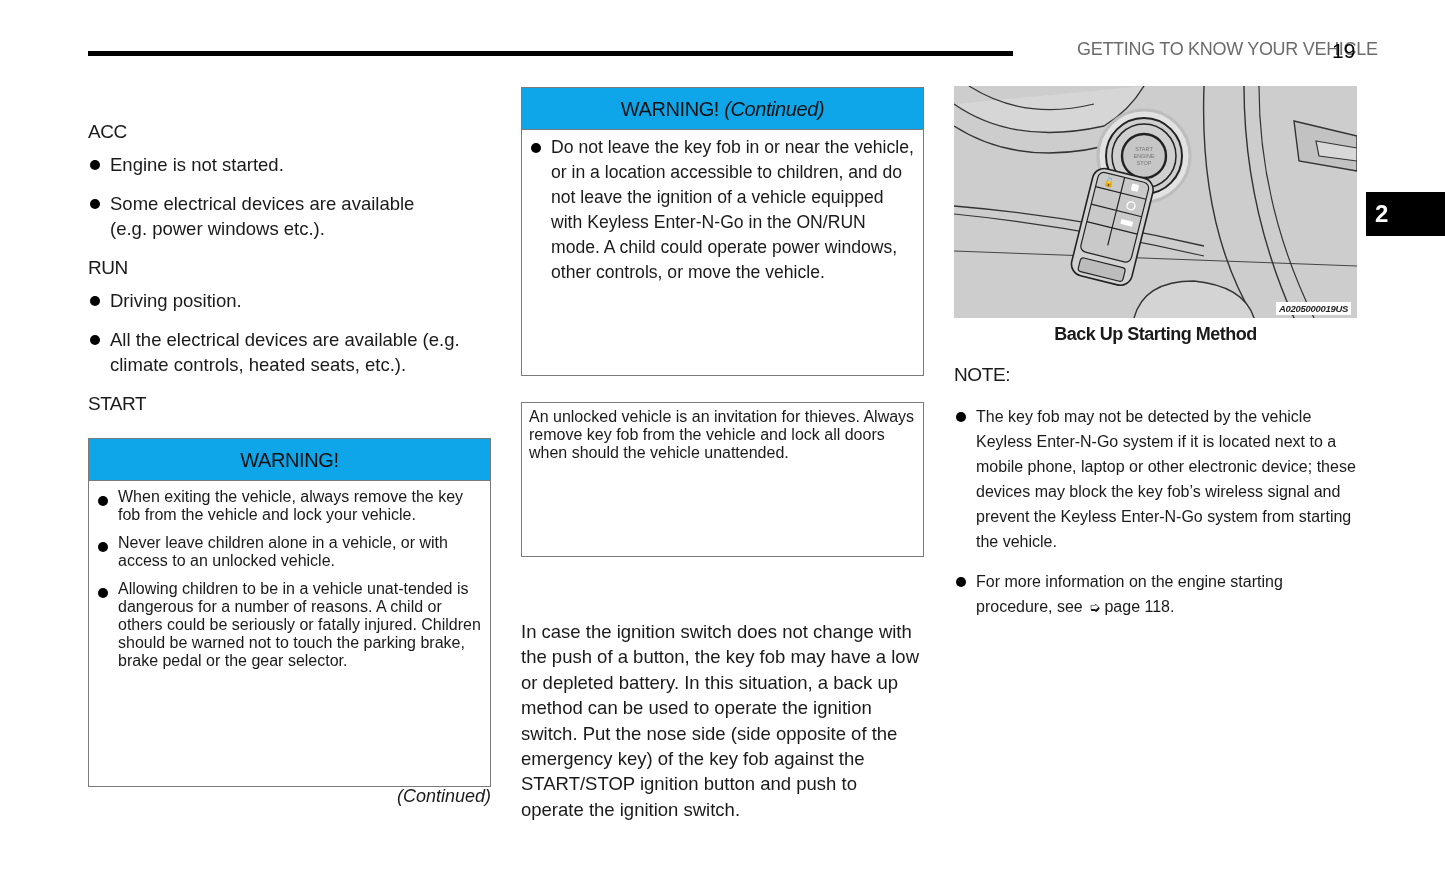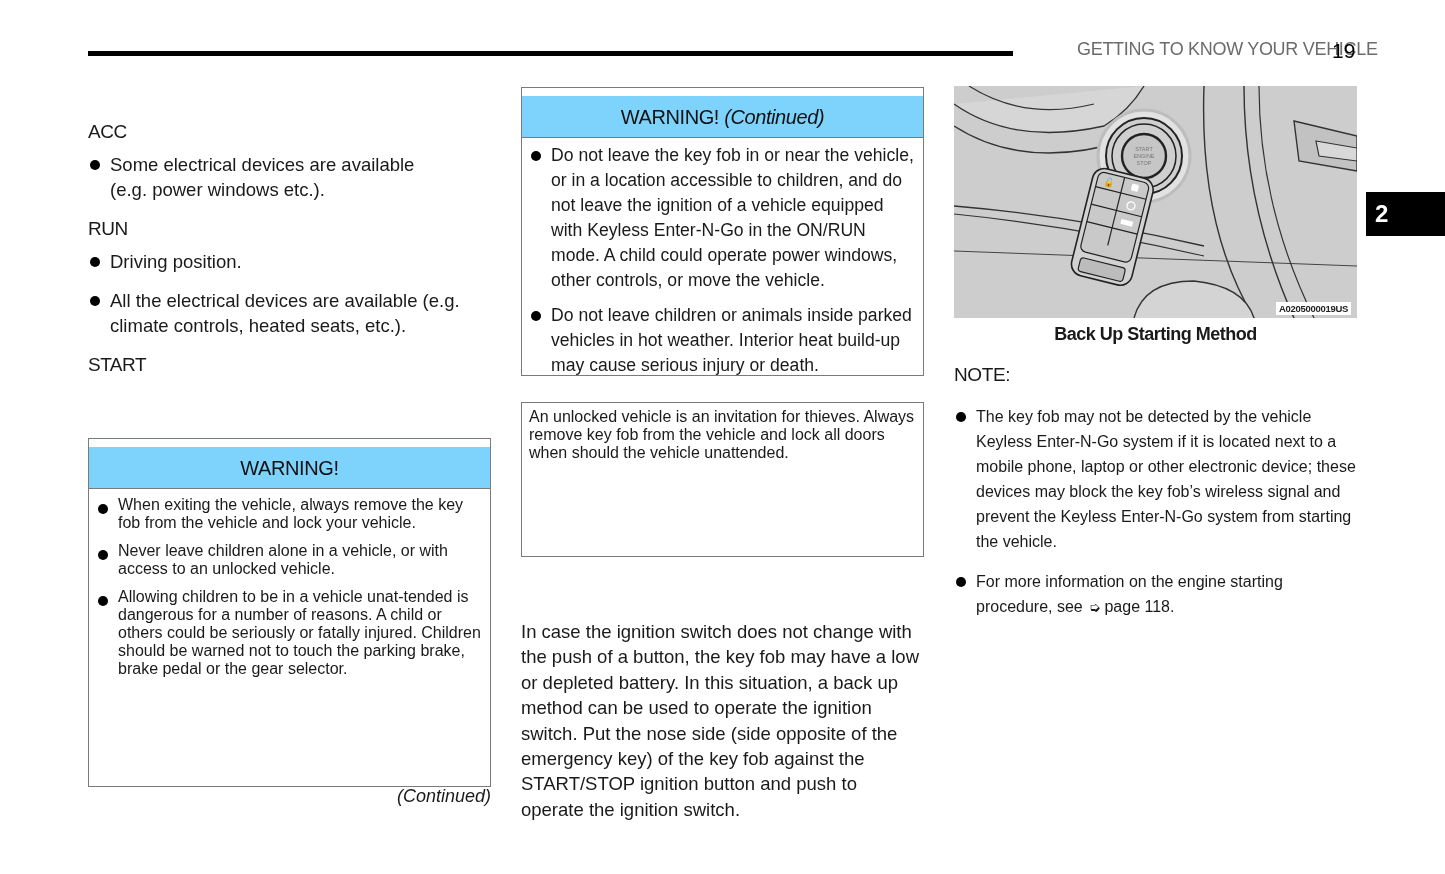--- a/index.html
+++ b/index.html
@@ -32,21 +32,21 @@
   ul.bullets li::before {
     content: ""; position: absolute; left: 2px; top: 8px; width: 10px; height: 10px;
     border-radius: 50%; background: #000;
   }
 
   .box { border: 1.5px solid #7a7a7a; box-sizing: border-box; background: #fff; }
   .box-head {
     text-align: center; font-size: 20px; height: 41px; line-height: 43px;
     border-bottom: 1.5px solid #7a7a7a; letter-spacing: -0.4px; color: #111;
   }
-  .box-head.gray { background: #7dd3fc; margin-top: 8px; }
+  .box-head.gray { background: #0ea5e9; }
   .box-head .cont { font-style: italic; }
   .box-body { padding: 7px 8px 6px 7px; }
   .box ul.bullets li { margin-bottom: 10px; }
   .box ul.bullets li:last-child { margin-bottom: 0; }
 
   .warn1 { position: absolute; left: 88px; top: 438px; width: 403px; height: 349px; }
   .warn1 .box-body { }
   .continued-foot {
     position: absolute; left: 88px; top: 786px; width: 403px; text-align: right;
     font-style: italic; font-size: 18px;
@@ -58,21 +58,21 @@
   .caution .box-body { padding: 5px 8px 6px 7px; }
 
   .para { position: absolute; left: 521px; top: 582px; width: 403px; line-height: 25.4px; }
 
   .figure {
     position: absolute; left: 954px; top: 86px; width: 403px; height: 232px;
     background: #cfcfcf; overflow: hidden;
   }
   .fig-code {
     position: absolute; right: 6px; bottom: 3px; background: #fff; font-size: 9.5px;
-    font-weight: bold; padding: 1px 3px; color: #222; letter-spacing: -0.3px;
+    font-weight: bold; padding: 1px 3px; color: #222; letter-spacing: -0.3px; font-style: italic;
   }
   .fig-caption {
     position: absolute; left: 954px; top: 324px; width: 403px; text-align: center;
     font-weight: bold; font-size: 18px; letter-spacing: -0.5px;
   }
   .note-label { position: absolute; left: 954px; top: 364px; font-size: 19px; letter-spacing: -0.4px; }
   .note-list { position: absolute; left: 954px; top: 404px; width: 403px; line-height: 25px; }
   .note-list ul.bullets li { margin-bottom: 15px; }
   .xref-arrow { display: inline-block; font-size: 14px; margin: 0 4px 0 6px; }
 </style>
@@ -80,20 +80,21 @@
 <body>
 
 <div class="header-rule"></div>
 <div class="header-title">GETTING TO KNOW YOUR VEHICLE</div>
 <div class="header-page">19</div>
 <div class="chapter-tab">2</div>
 
 <div class="col col1">
   <div class="heading">ACC</div>
   <ul class="bullets">
+    <li>Engine is not started.</li>
     <li style="width:330px">Some electrical devices are available (e.g. power windows etc.).</li>
   </ul>
   <div class="heading">RUN</div>
   <ul class="bullets">
     <li>Driving position.</li>
     <li style="width:355px">All the electrical devices are available (e.g. climate controls, heated seats, etc.).</li>
   </ul>
   <div class="heading">START</div>
 </div>
 
@@ -110,21 +111,20 @@
 <div class="continued-foot">(Continued)</div>
 
 <div class="box warn2">
   <div class="box-head gray">
     <span>WARNING!</span>
     <span class="cont">(Continued)</span>
   </div>
   <div class="box-body">
     <ul class="bullets">
       <li>Do not leave the key fob in or near the vehicle, or in a location accessible to children, and do not leave the ignition of a vehicle equipped with Keyless Enter-N-Go in the ON/RUN mode. A child could operate power windows, other controls, or move the vehicle.</li>
-      <li>Do not leave children or animals inside parked vehicles in hot weather. Interior heat build-up may cause serious injury or death.</li>
     </ul>
   </div>
 </div>
 
 <div class="box caution">
   <div class="box-body">An unlocked vehicle is an invitation for thieves. Always remove key fob from the vehicle and lock all doors when should the vehicle unattended.</div>
 </div>
 
 <div class="col para">In case the ignition switch does not change with the push of a button, the key fob may have a low or depleted battery. In this situation, a back up method can be used to operate the ignition switch. Put the nose side (side opposite of the emergency key) of the key fob against the START/STOP ignition button and push to operate the ignition switch.</div>
 

